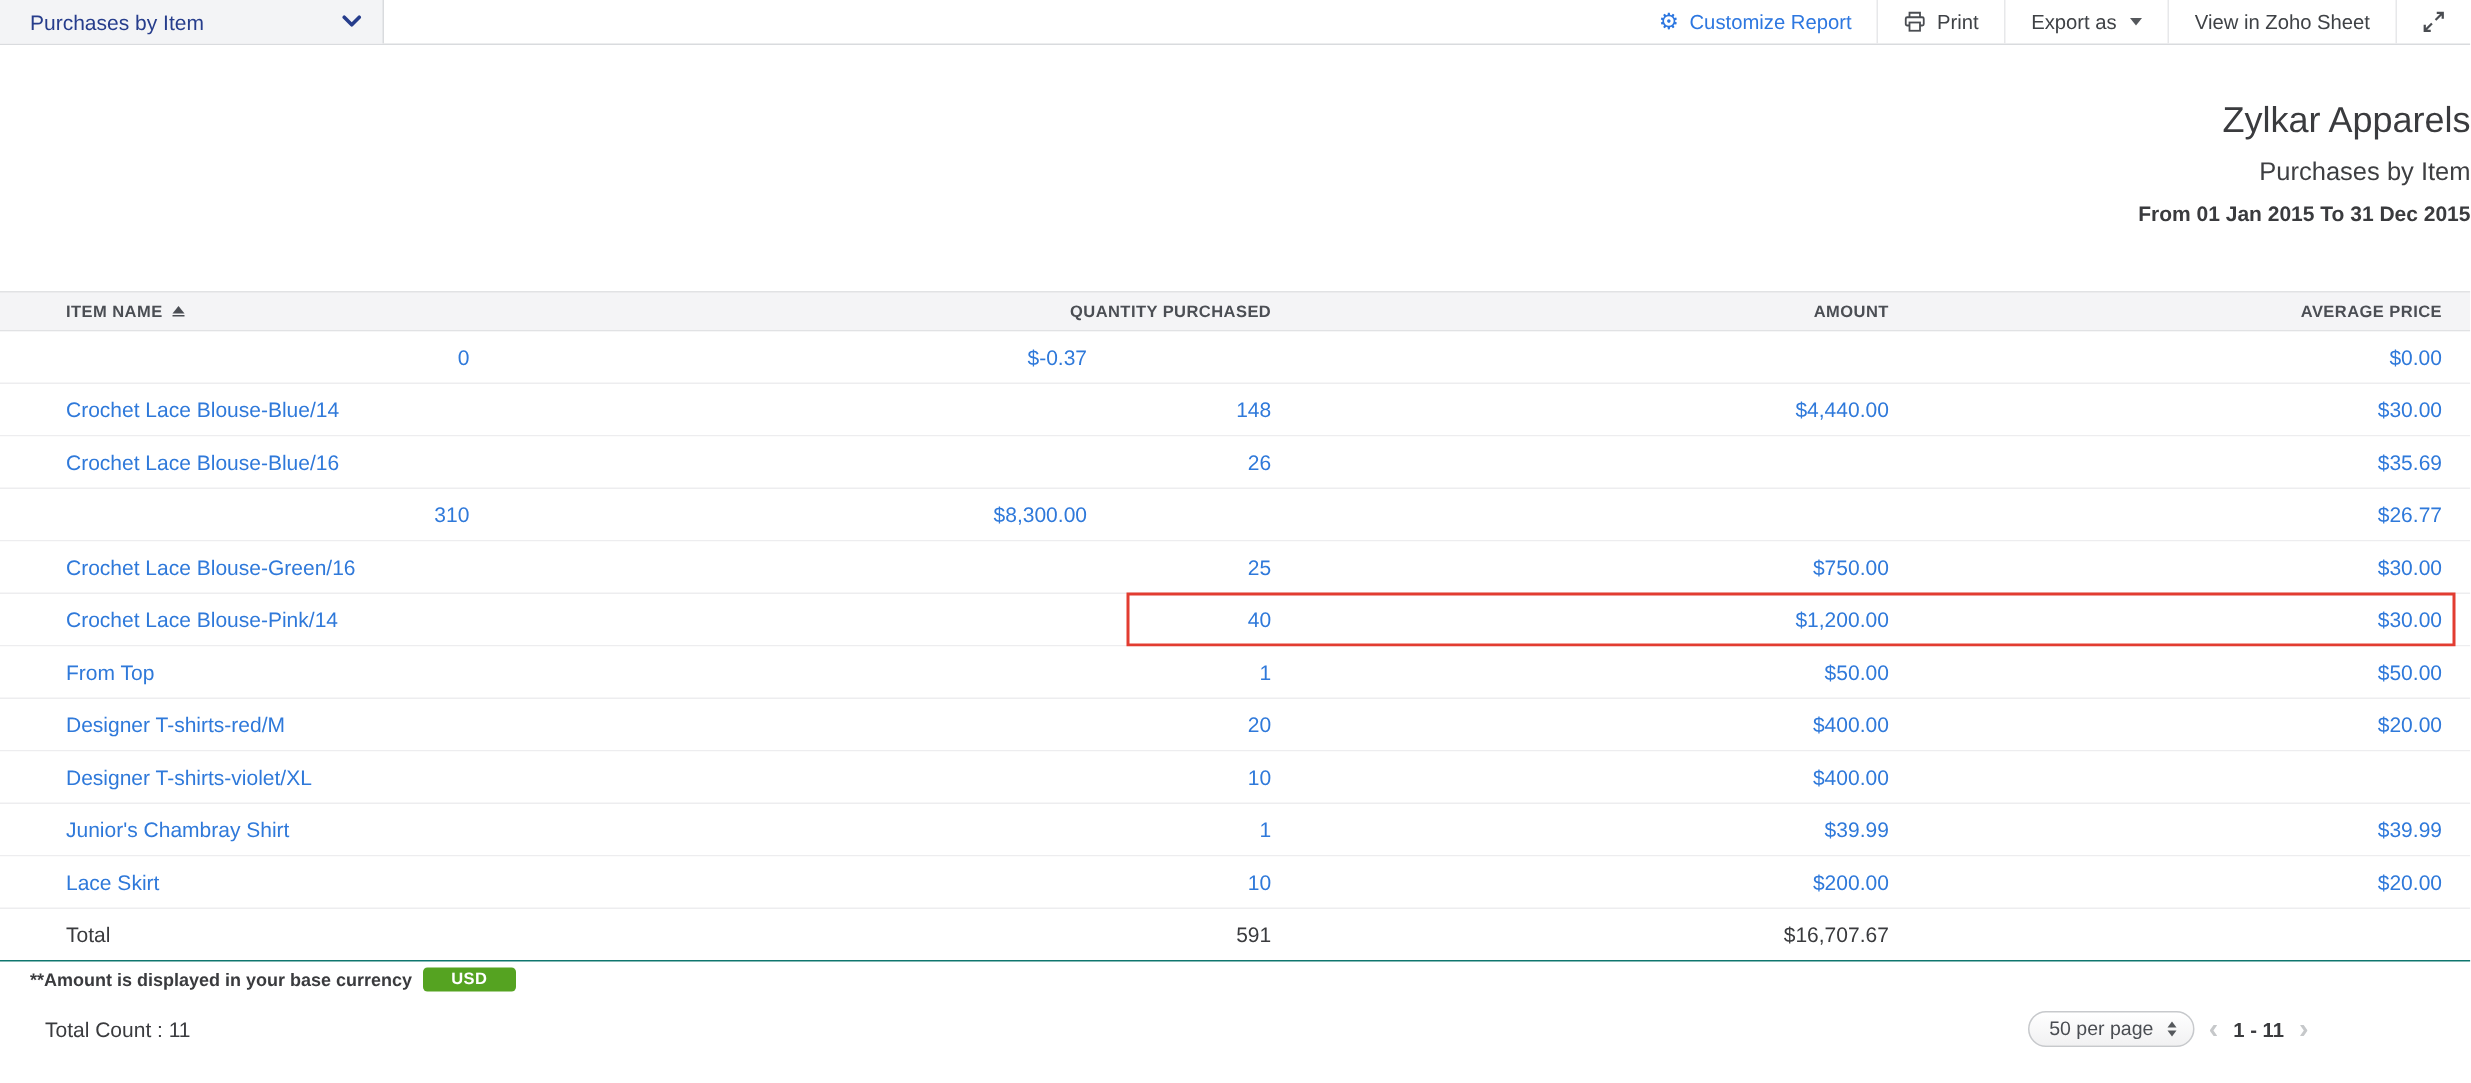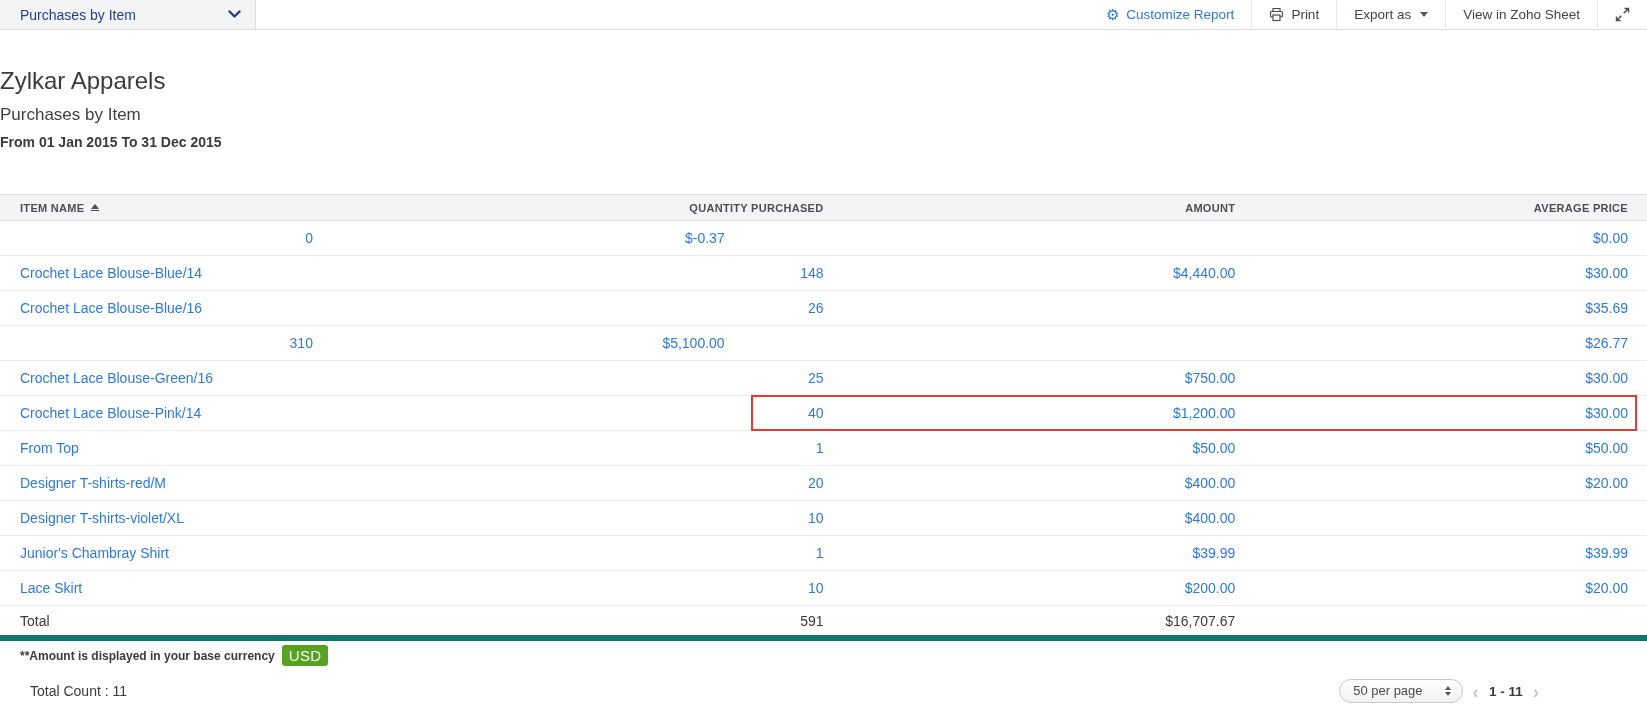--- a/index.html
+++ b/index.html
@@ -17,54 +17,54 @@
   .topbar-actions { display:flex; align-items:stretch; }
   .tb-action { display:flex; align-items:center; gap:7px; padding:0 17px; font-size:13.5px;
             color:#3f4246; cursor:pointer; border-left:1px solid #e7e8ea; }
   .tb-action.first { border-left:none; }
   .tb-action.blue { color:#2d77e0; }
   .gear { font-size:15px; line-height:1; color:#2d77e0; }
   .caret-down { width:0; height:0; border-left:4px solid transparent; border-right:4px solid transparent;
             border-top:5px solid #55585c; margin-left:2px; }
   .chev-navy { margin-left:8px; }
   
-  .report-header { text-align:left; padding-top:37px; }
+  .report-header { text-align:right; padding-top:37px; }
   .company-name { font-size:24px; font-weight:normal; color:#3a3b3e; line-height:28px; margin-bottom:10px; }
   .report-title { font-size:17px; color:#3e3f42; line-height:20px; margin-bottom:8px; }
   .date-range   { font-size:14px; font-weight:bold; color:#3a3b3e; line-height:18px; }
   
   .rtable { margin-top:43px; }
   .thead { display:flex; align-items:center; height:27px; background:#f4f4f6;
            border-top:1px solid #e1e2e4; border-bottom:1px solid #e1e2e4;
            font-size:11px; font-weight:bold; color:#4b4e54; letter-spacing:.3px; }
-  .col1 { flex:0 0 31%; padding-left:20px; text-align:left; }
+  .col1 { flex:0 0 31%; padding-left:20px; text-align:left;margin-left:24px; }
   .col2 { flex:0 0 19%; text-align:right; }
   .col3 { flex:0 0 25%; text-align:right; }
   .col4 { flex:1 1 auto; text-align:right; padding-right:19px; }
   .th-item { display:flex; align-items:center; gap:7px; }
   .sort-asc { display:inline-flex; flex-direction:column; align-items:center; }
   .sort-asc .tri { width:0; height:0; border-left:4px solid transparent; border-right:4px solid transparent;
            border-bottom:5px solid #4b4e54; }
   .sort-asc .base { width:8px; border-bottom:1px solid #4b4e54; margin-top:1px; }
   .trow { display:flex; align-items:center; height:35px; border-bottom:1px solid #ededef;
           font-size:14px; position:relative; background:#fff; }
   .trow .cell-link { color:#2f79da; cursor:pointer; }
-  .trow-total { display:flex; align-items:center; height:35px; border-bottom:6px solid #0f766e;
+  .trow-total { display:flex; align-items:center; height:35px; border-bottom:1px solid #0f766e;
           font-size:14px; color:#3a3b3e; background:#fff; }
   .hl-box { position:absolute; left:45.6%; right:10px; top:-1px; bottom:-1px;
           border:2px solid #e23c31; pointer-events:none; }
   
   .currency-note { margin-top:4px; padding-left:20px; font-size:12px; font-weight:bold; color:#3a3b3e;
           display:flex; align-items:center; }
-  .usd-badge { background:#55a321; color:#fff; font-size:15px; font-weight:normal;
-          padding:2px 7px; border-radius:3px; margin-left:7px; letter-spacing:.3px; }
+  .usd-badge { background:#55a321; color:#fff; font-size:11px; font-weight:bold;
+          padding:2px 19px; border-radius:3px; margin-left:7px; letter-spacing:.3px; }
   .bottom-bar { margin-top:13px; display:flex; align-items:center; justify-content:space-between; }
   .total-count { padding-left:30px; font-size:14px; color:#3a3b3e; }
   .pagination { display:flex; align-items:center; gap:10px; padding-right:108px; }
-  .per-page-select { display:flex; align-items:center; gap:22px; border:1px solid #c7c9cc; border-radius:13px;
+  .per-page-select { display:flex; align-items:center; gap:9px; border:1px solid #c7c9cc; border-radius:13px;
           background:linear-gradient(#fff,#f1f1f2); padding:3px 11px 4px 13px; font-size:13px; color:#4a4d52;
           cursor:pointer; }
   .stepper { display:inline-flex; flex-direction:column; gap:2px; }
   .stepper .up   { width:0;height:0;border-left:3.5px solid transparent;border-right:3.5px solid transparent;border-bottom:4.5px solid #55585c; }
   .stepper .down { width:0;height:0;border-left:3.5px solid transparent;border-right:3.5px solid transparent;border-top:4.5px solid #55585c; }
   .page-chevron { font-size:19px; color:#c6c8ca; line-height:1; cursor:pointer; font-weight:bold; }
   .page-range { font-size:13.5px; font-weight:bold; color:#3a3b3e; }
   svg { display:block; }
 </style>
 </head>
@@ -146,21 +146,21 @@
     <div class="col3 cell-link">$4,440.00</div>
     <div class="col4 cell-link">$30.00</div>
   </div>
         <div class="trow">
     <div class="col1 cell-link">Crochet Lace Blouse-Blue/16</div>
     <div class="col2 cell-link">26</div>
     <div class="col4 cell-link">$35.69</div>
   </div>
         <div class="trow">
     <div class="col2 cell-link">310</div>
-    <div class="col3 cell-link">$5,100.00</div>
+    <div class="col3 cell-link">$8,300.00</div>
     <div class="col4 cell-link">$26.77</div>
   </div>
         <div class="trow">
     <div class="col1 cell-link">Crochet Lace Blouse-Green/16</div>
     <div class="col2 cell-link">25</div>
     <div class="col3 cell-link">$750.00</div>
     <div class="col4 cell-link">$30.00</div>
   </div>
         <div class="trow">
     <div class="col1 cell-link">Crochet Lace Blouse-Pink/14</div>

